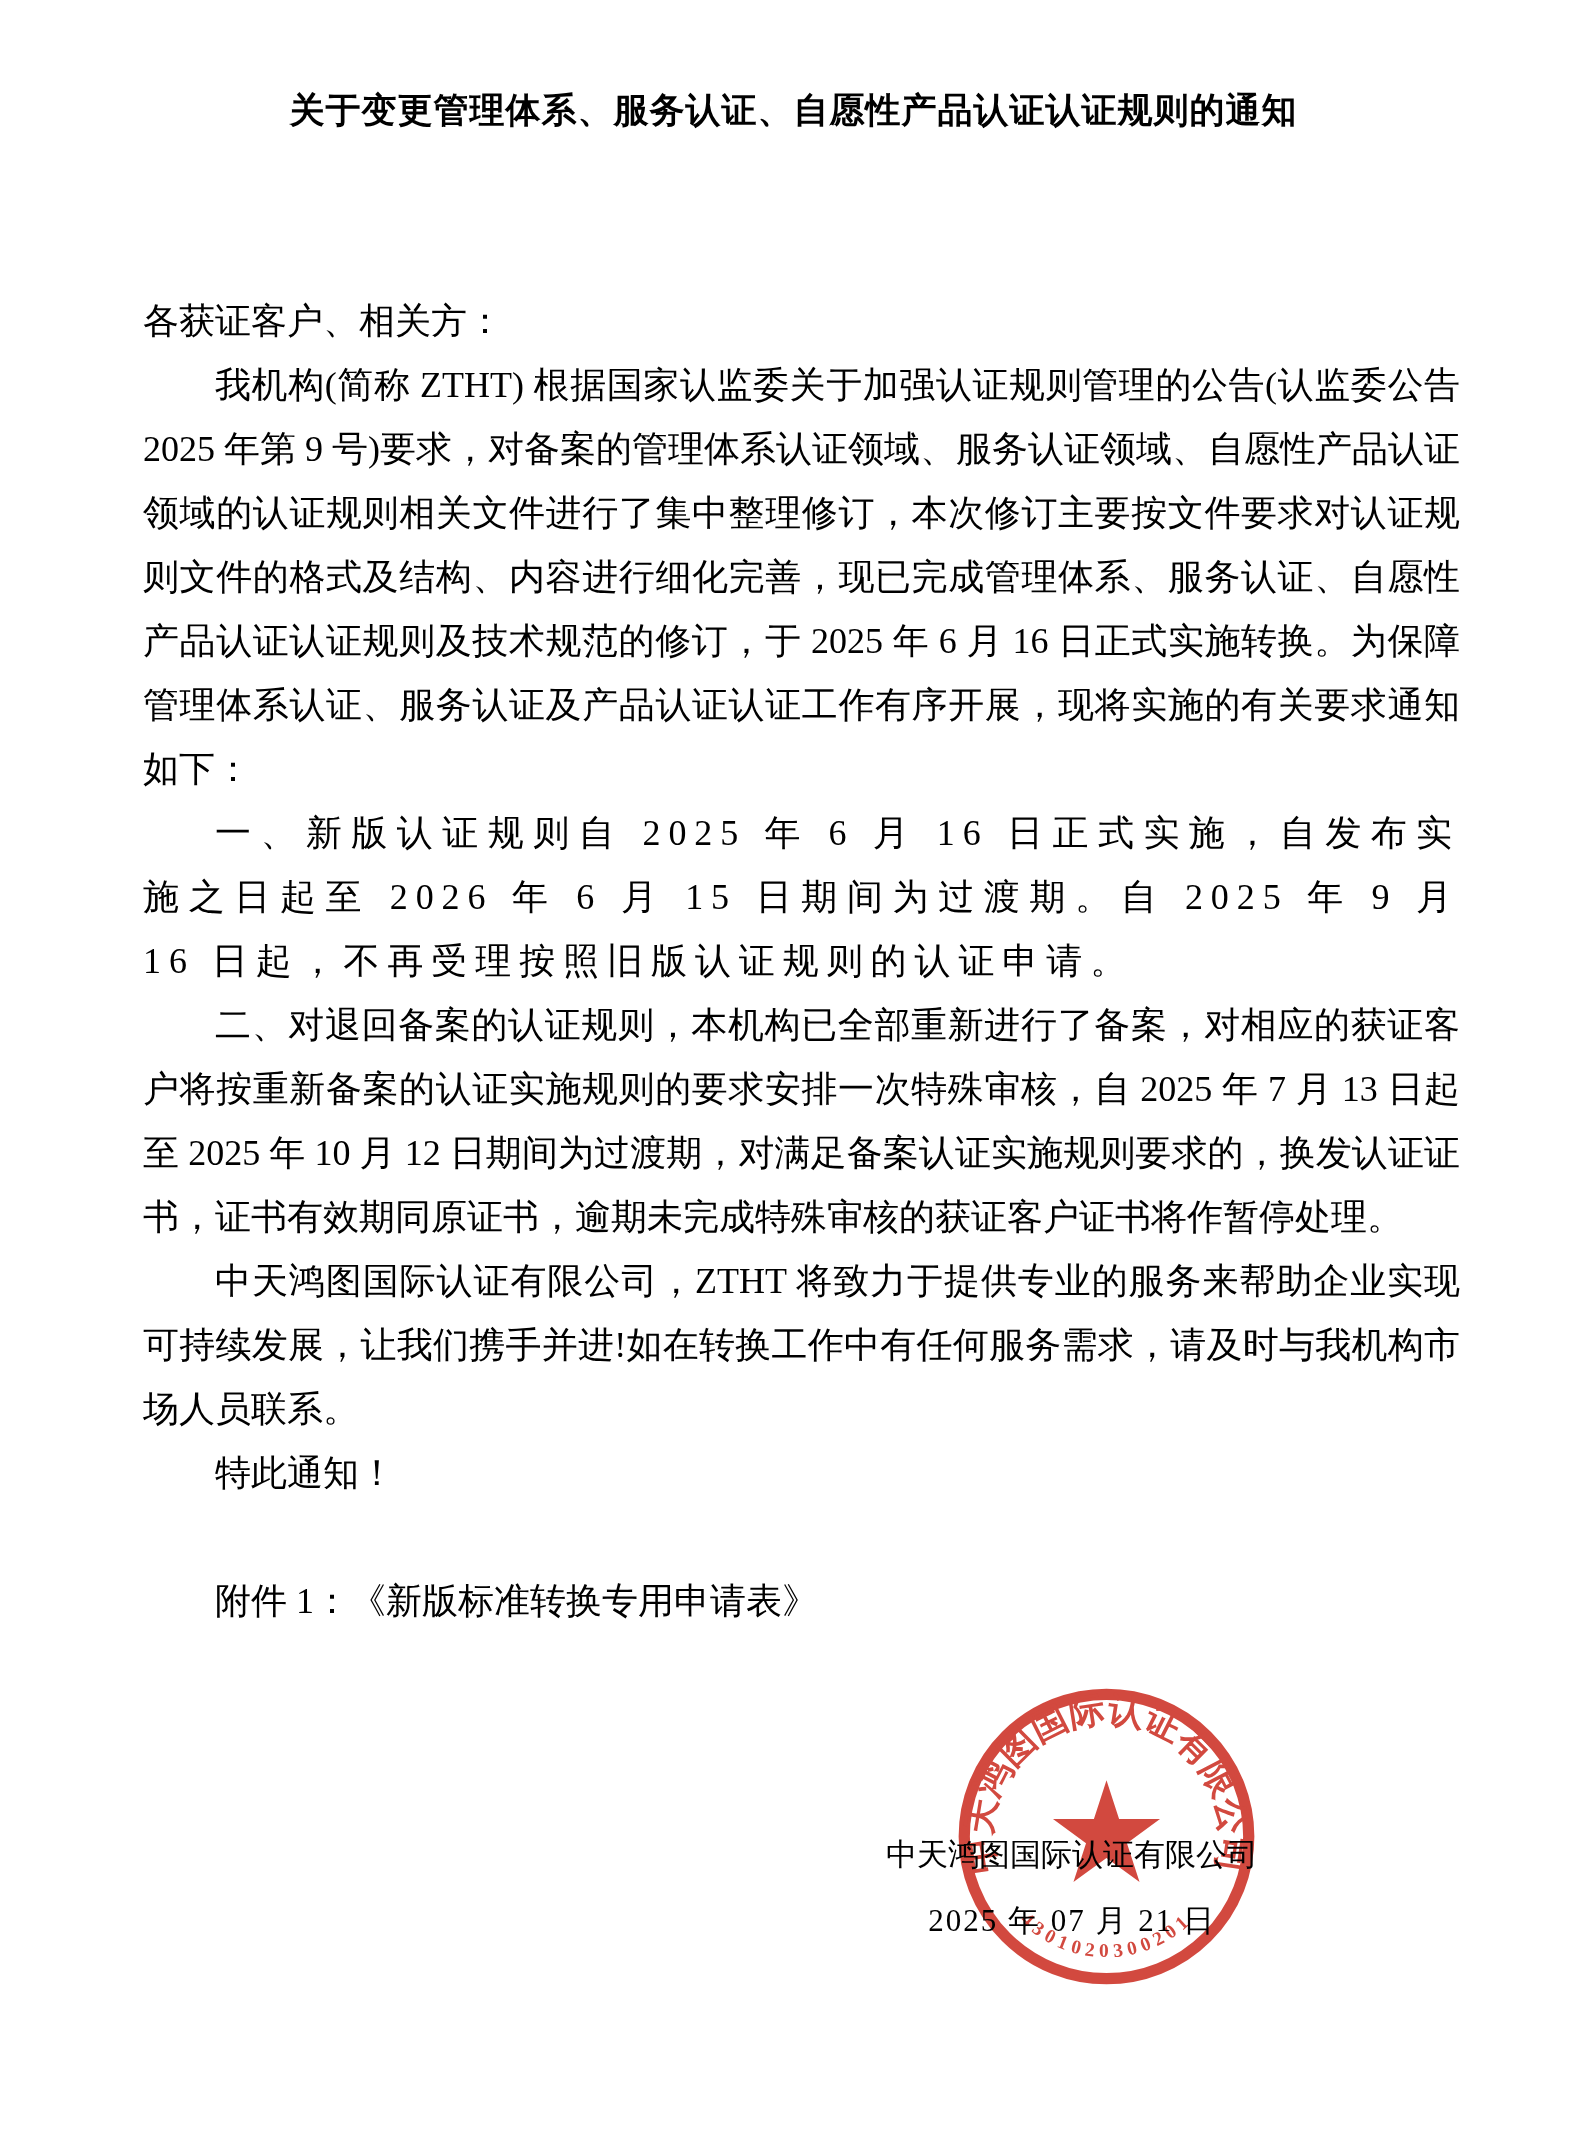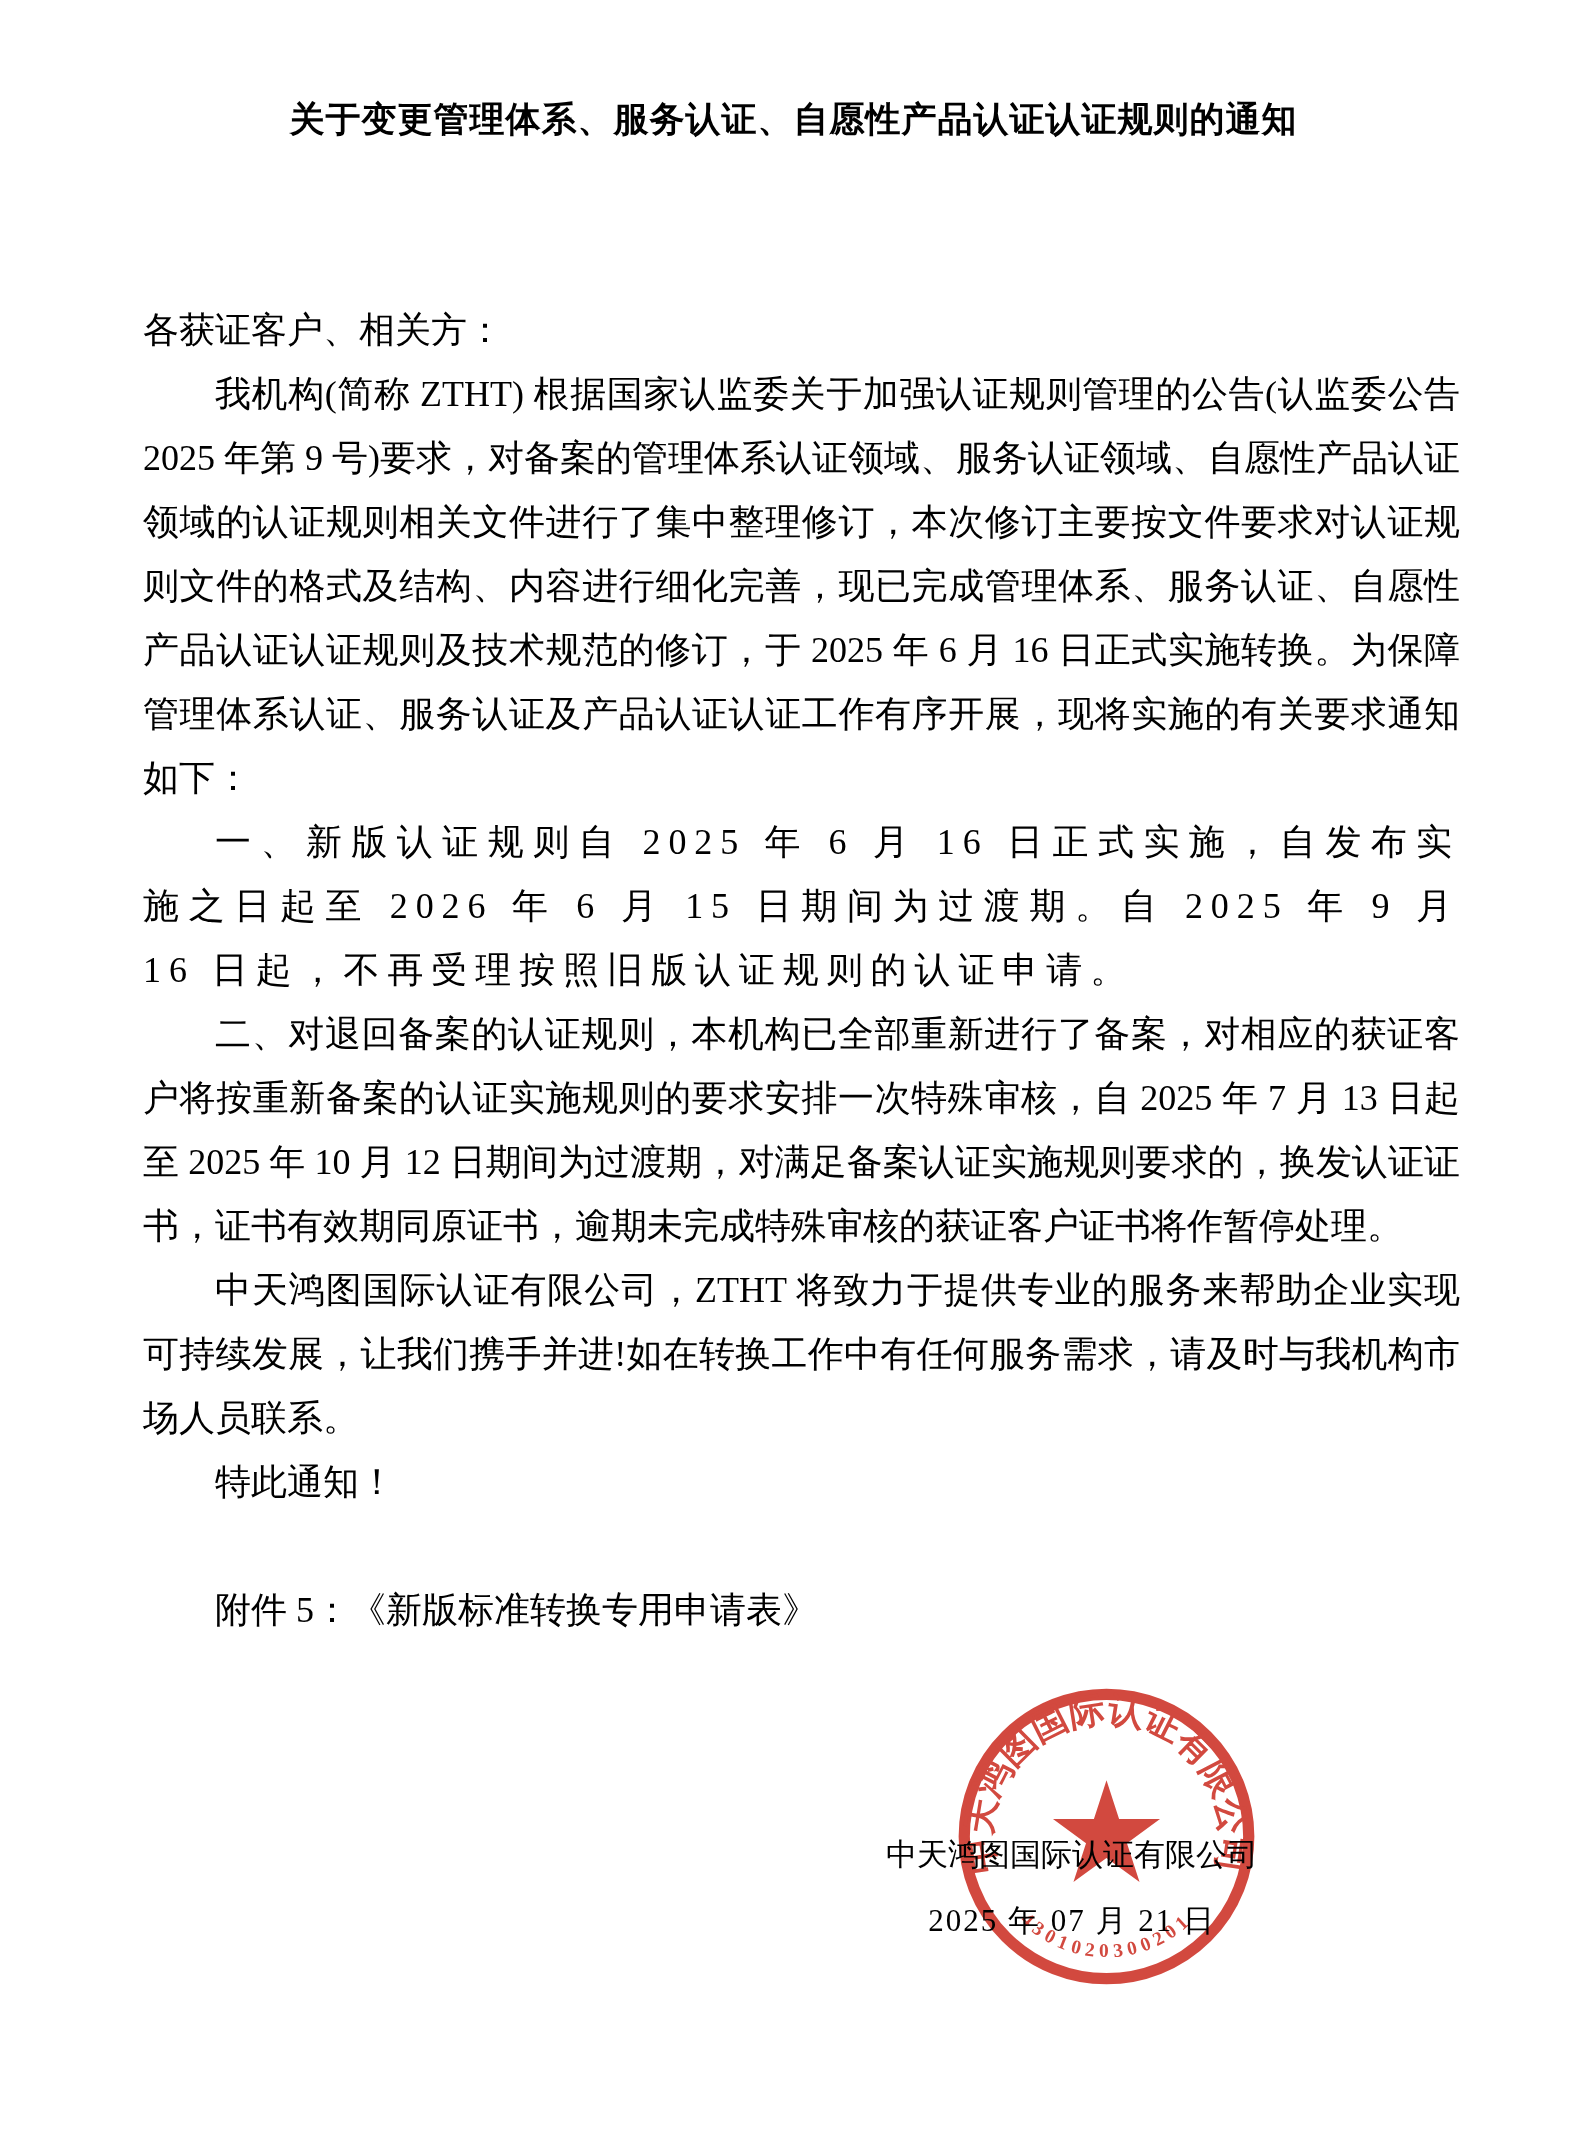--- a/index.html
+++ b/index.html
@@ -5,21 +5,21 @@
   html, body { margin:0; padding:0; background:#ffffff; }
   .page {
     position:relative;
     width:1587px; height:2135px;
     background:#ffffff;
     overflow:hidden;
     color:#000000;
     font-family:"Liberation Serif","DejaVu Serif",serif;
   }
   .title {
-    margin:12px;
+    margin:3px;
     padding-top:82px;
     line-height:52px;
     text-align:center;
     font-size:35px;
     font-weight:700;
     letter-spacing:1px;
   }
   .content {
     margin:152px 127px 0 143px;
     font-size:36px;
@@ -56,21 +56,21 @@
 
   <div class="content">
     <p class="salutation">各获证客户、相关方：</p>
     <div>
         <p>我机构(简称 ZTHT) 根据国家认监委关于加强认证规则管理的公告(认监委公告 2025 年第 9 号)要求，对备案的管理体系认证领域、服务认证领域、自愿性产品认证领域的认证规则相关文件进行了集中整理修订，本次修订主要按文件要求对认证规则文件的格式及结构、内容进行细化完善，现已完成管理体系、服务认证、自愿性产品认证认证规则及技术规范的修订，于 2025 年 6 月 16 日正式实施转换。为保障管理体系认证、服务认证及产品认证认证工作有序开展，现将实施的有关要求通知如下：</p>
         <p class="spread">一、新版认证规则自 2025 年 6 月 16 日正式实施，自发布实施之日起至 2026 年 6 月 15 日期间为过渡期。自 2025 年 9 月 16 日起，不再受理按照旧版认证规则的认证申请。</p>
         <p>二、对退回备案的认证规则，本机构已全部重新进行了备案，对相应的获证客户将按重新备案的认证实施规则的要求安排一次特殊审核，自 2025 年 7 月 13 日起至 2025 年 10 月 12 日期间为过渡期，对满足备案认证实施规则要求的，换发认证证书，证书有效期同原证书，逾期未完成特殊审核的获证客户证书将作暂停处理。</p>
         <p>中天鸿图国际认证有限公司，ZTHT 将致力于提供专业的服务来帮助企业实现可持续发展，让我们携手并进!如在转换工作中有任何服务需求，请及时与我机构市场人员联系。</p>
         <p>特此通知！</p>
       </div>
-    <p class="attachment">附件 5：《新版标准转换专用申请表》</p>
+    <p class="attachment">附件 1：《新版标准转换专用申请表》</p>
   </div>
 
   <div class="signature">
     <div class="company">中天鸿图国际认证有限公司</div>
     <div class="date">2025 年 07 月 21 日</div>
   </div>
 
   <svg class="seal" viewBox="0 0 300 300" xmlns="http://www.w3.org/2000/svg">
     <circle cx="150" cy="150" r="139" fill="none" stroke-width="11" stroke="#cf3b30"></circle>
     <path id="sealArcPath" d="M 44.7 188.3 A 112 112 0 1 1 255.3 188.3" fill="none"></path>

